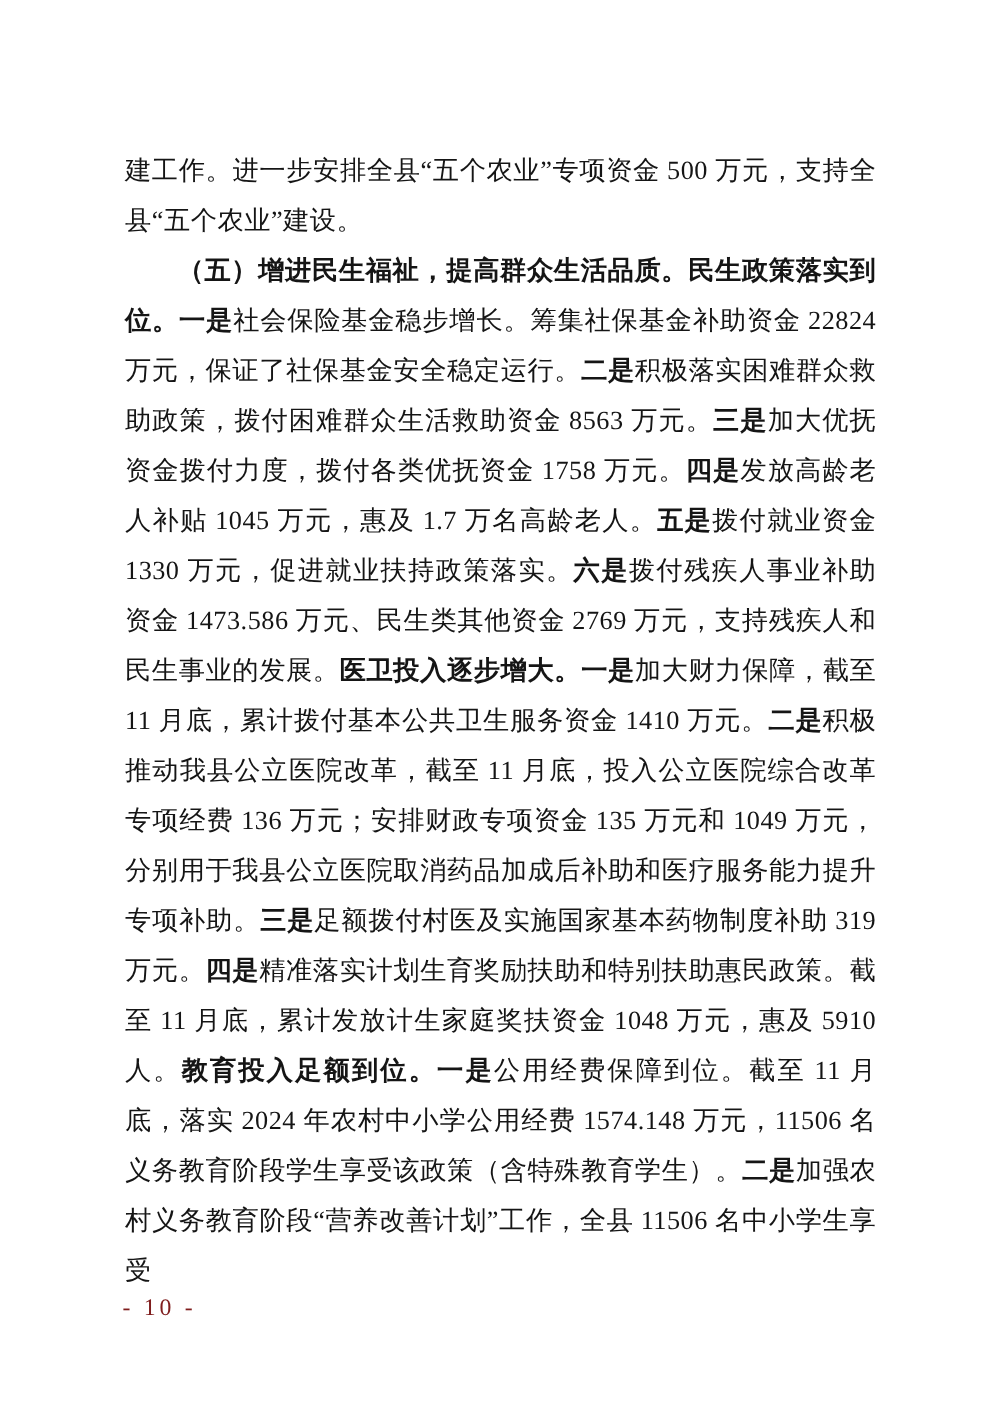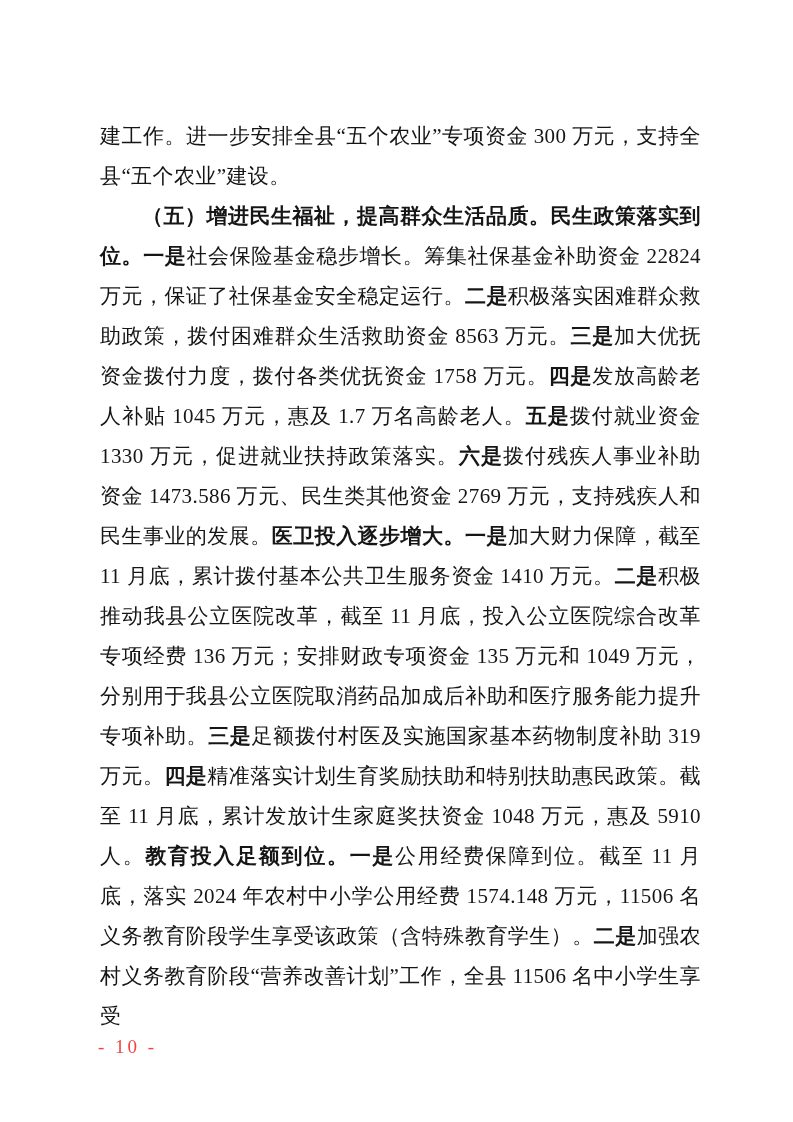--- a/index.html
+++ b/index.html
@@ -28,26 +28,26 @@
   .para.indent { text-indent: 2em; }
   .seg-normal { font-weight: normal; }
   .seg-kaiti { font-weight: bold; }
   .seg-bold { font-weight: bold; }
   .page-number {
     position: absolute;
     left: 98px;
     top: 1036px;
     font-size: 19px;
     letter-spacing: 3px;
-    color: #ef4444;
+    color: #7f1d1d;
     font-family: "Liberation Serif", "DejaVu Serif", serif;
   }
 </style>
 </head>
 <body>
 
 <div class="page">
   <div class="content">
-      <p class="para"><span class="seg-normal">建工作。进一步安排全县“五个农业”专项资金 300 万元，支持全县“五个农业”建设。</span></p>
+      <p class="para"><span class="seg-normal">建工作。进一步安排全县“五个农业”专项资金 500 万元，支持全县“五个农业”建设。</span></p>
       <p class="para indent"><span class="seg-kaiti">（五）增进民生福祉，提高群众生活品质。</span><span class="seg-bold">民生政策落实到位。一是</span><span class="seg-normal">社会保险基金稳步增长。筹集社保基金补助资金 22824 万元，保证了社保基金安全稳定运行。</span><span class="seg-bold">二是</span><span class="seg-normal">积极落实困难群众救助政策，拨付困难群众生活救助资金 8563 万元。</span><span class="seg-bold">三是</span><span class="seg-normal">加大优抚资金拨付力度，拨付各类优抚资金 1758 万元。</span><span class="seg-bold">四是</span><span class="seg-normal">发放高龄老人补贴 1045 万元，惠及 1.7 万名高龄老人。</span><span class="seg-bold">五是</span><span class="seg-normal">拨付就业资金 1330 万元，促进就业扶持政策落实。</span><span class="seg-bold">六是</span><span class="seg-normal">拨付残疾人事业补助资金 1473.586 万元、民生类其他资金 2769 万元，支持残疾人和民生事业的发展。</span><span class="seg-bold">医卫投入逐步增大。一是</span><span class="seg-normal">加大财力保障，截至 11 月底，累计拨付基本公共卫生服务资金 1410 万元。</span><span class="seg-bold">二是</span><span class="seg-normal">积极推动我县公立医院改革，截至 11 月底，投入公立医院综合改革专项经费 136 万元；安排财政专项资金 135 万元和 1049 万元，分别用于我县公立医院取消药品加成后补助和医疗服务能力提升专项补助。</span><span class="seg-bold">三是</span><span class="seg-normal">足额拨付村医及实施国家基本药物制度补助 319 万元。</span><span class="seg-bold">四是</span><span class="seg-normal">精准落实计划生育奖励扶助和特别扶助惠民政策。截至 11 月底，累计发放计生家庭奖扶资金 1048 万元，惠及 5910 人。</span><span class="seg-bold">教育投入足额到位。一是</span><span class="seg-normal">公用经费保障到位。截至 11 月底，落实 2024 年农村中小学公用经费 1574.148 万元，11506 名义务教育阶段学生享受该政策（含特殊教育学生）。</span><span class="seg-bold">二是</span><span class="seg-normal">加强农村义务教育阶段“营养改善计划”工作，全县 11506 名中小学生享受</span></p>
     </div>
   <div class="page-number">- 10 -</div>
 </div>
 
 </body></html>

